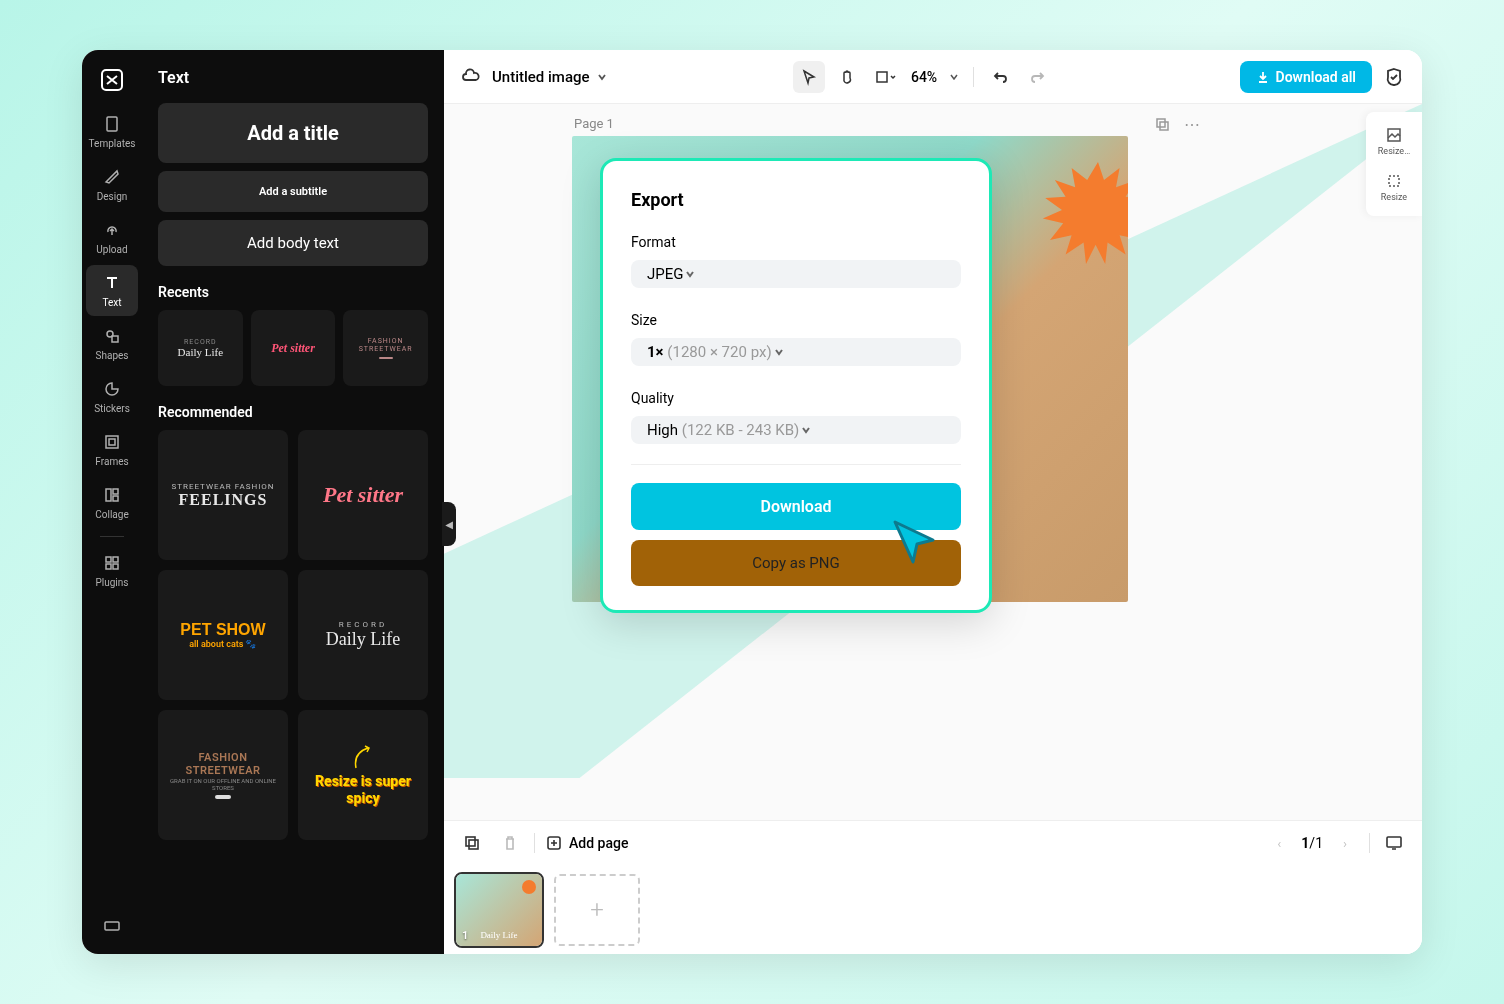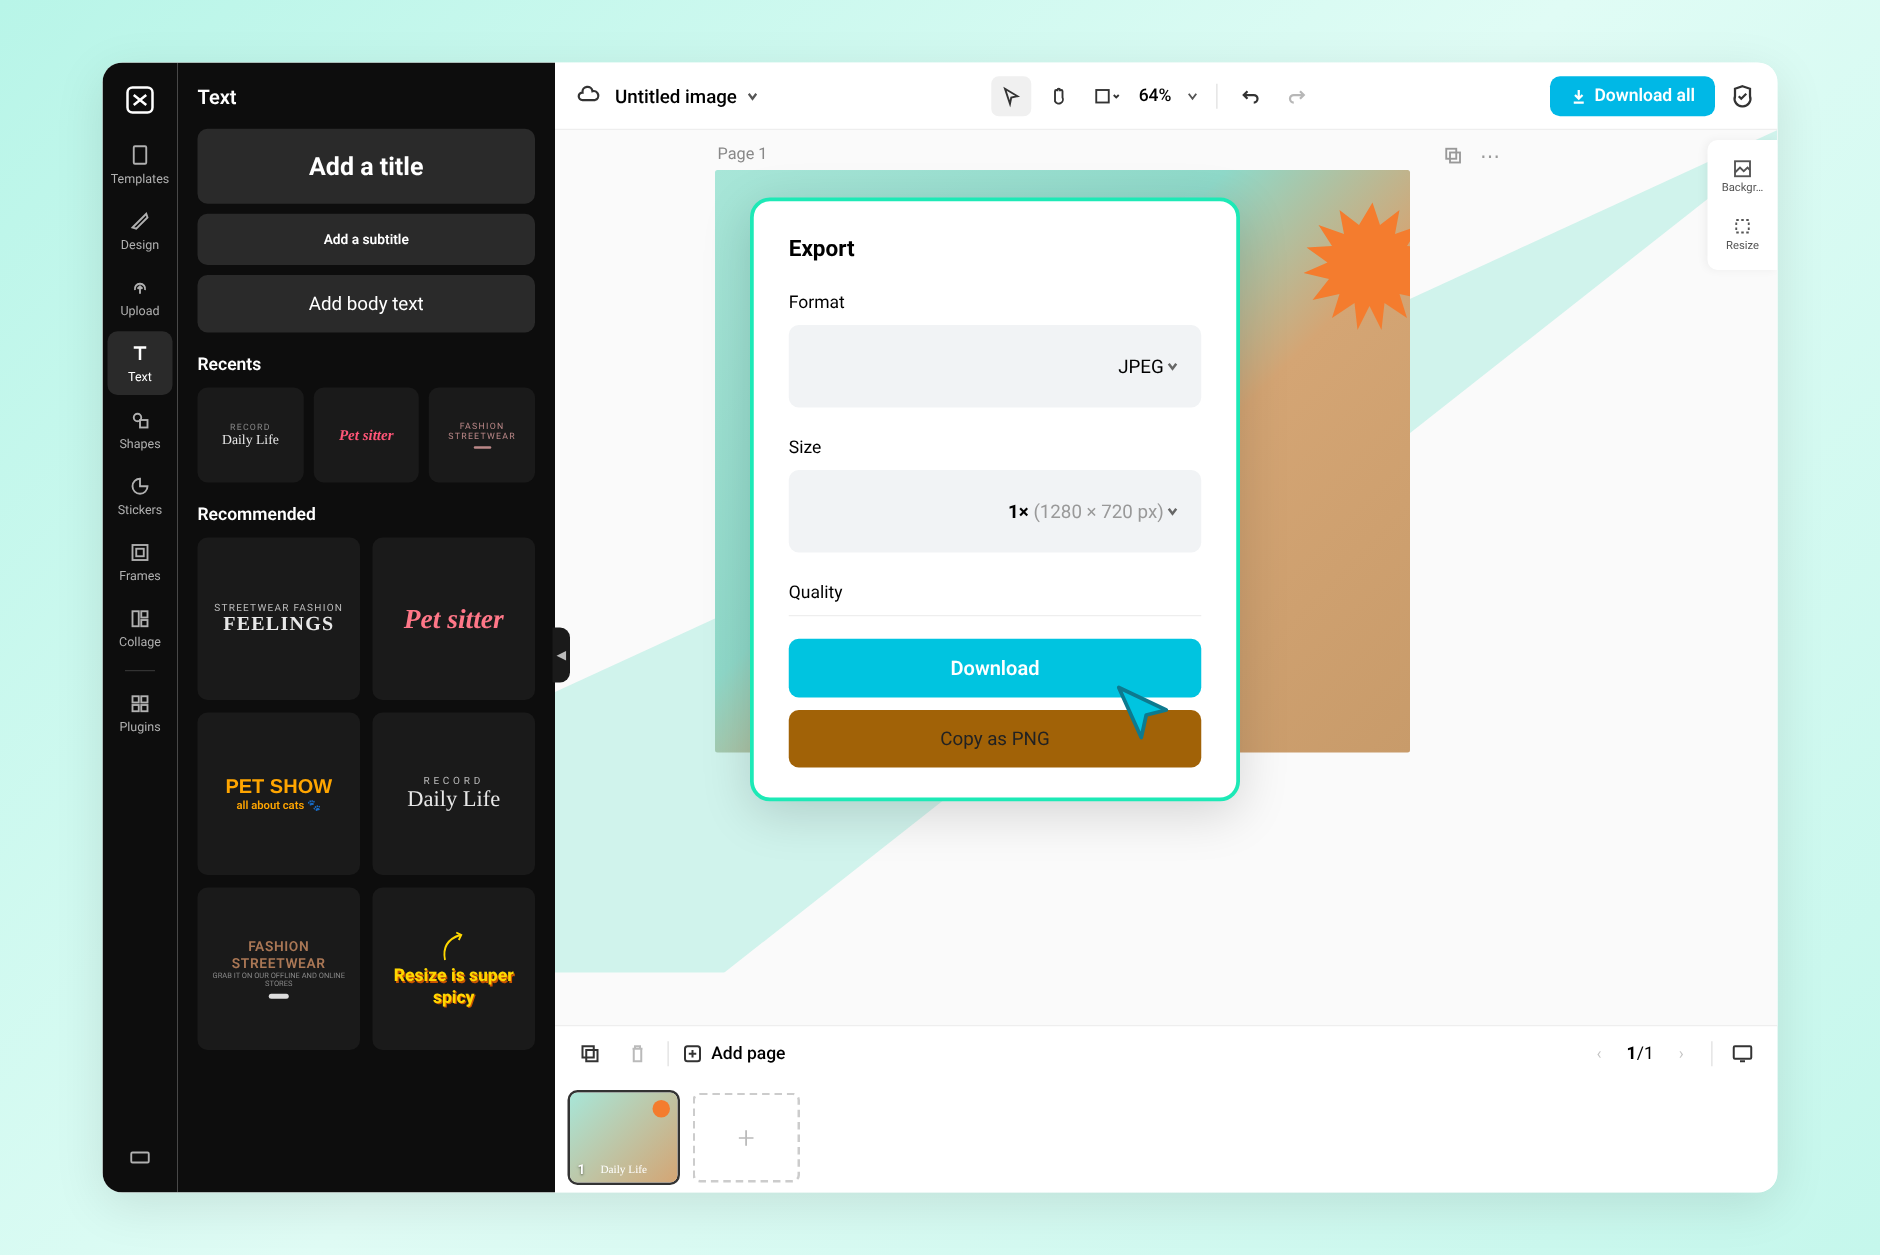--- a/index.html
+++ b/index.html
@@ -65,21 +65,21 @@
 .star-shape { position: absolute; top: 20px; right: -30px; width: 120px; height: 120px; }
 
 
 .float-panel { position: absolute; top: 8px; right: 0; background: #fff; border-radius: 8px 0 0 8px; box-shadow: -2px 0 8px rgba(0,0,0,0.05); padding: 8px 4px; display: flex; flex-direction: column; gap: 4px; }
 .float-item { display: flex; flex-direction: column; align-items: center; gap: 2px; padding: 6px 4px; width: 48px; cursor: pointer; font-size: 9px; color: #555; }
 
 
 .dialog { position: absolute; top: 54px; left: 156px; width: 392px; background: #fff; border: 3px solid #1de9b6; border-radius: 16px; padding: 28px 28px 24px; box-shadow: 0 10px 40px rgba(0,0,0,0.15); z-index: 10; }
 .dlg-title { font-size: 18px; font-weight: 700; margin-bottom: 20px; }
 .dlg-label { font-size: 14px; font-weight: 400; margin-bottom: 10px; margin-top: 24px; }
-.dlg-select { width: 100%; background: #f1f3f5; border: none; border-radius: 8px; padding: 24px 16px; font-size: 15px; display: flex; align-items: center; justify-content: flex-end; cursor: pointer; margin-bottom: 20px; margin-top: 10px; }
+.dlg-select { width: 100%; background: #f1f3f5; border: none; border-radius: 8px; padding: 5px 16px; font-size: 15px; display: flex; align-items: center; justify-content: flex-start; cursor: pointer; margin-bottom: 20px; margin-top: 10px; }
 .dlg-select .muted { color: #999; }
 .dlg-hr { border: none; border-top: 1px solid #eee; margin: 4px 0 18px; }
 .dlg-primary { width: 100%; background: #00c4e0; color: #fff; border: none; border-radius: 8px; padding: 14px; font-size: 16px; font-weight: 600; cursor: pointer; margin-bottom: 10px; }
 .dlg-secondary { width: 100%; background: #a16207; color: #222; border: none; border-radius: 8px; padding: 14px; font-size: 15px; font-weight: 400; cursor: pointer; }
 .cursor-ptr { position: absolute; bottom: 42px; right: 48px; width: 52px; height: 52px; z-index: 12; }
 
 
 .bottom { height: 134px; border-top: 1px solid #eee; display: flex; flex-direction: column; }
 .bottom-tools { height: 44px; display: flex; align-items: center; padding: 0 14px; gap: 10px; }
 .bt-btn { width: 28px; height: 28px; display: flex; align-items: center; justify-content: center; cursor: pointer; background: transparent; border: none; color: #555; border-radius: 4px; }
@@ -350,21 +350,21 @@
       </div>
 
       <div class="float-panel">
         <div class="float-item">
           <span>
               <svg width="18" height="18" viewBox="0 0 18 18">
                 <rect x="3" y="3" width="12" height="12" fill="none" stroke="#555" stroke-width="1.5"></rect>
                 <path d="M3 12 L7 8 L10 11 L13 8 L15 10" fill="none" stroke="#555" stroke-width="1.5"></path>
               </svg>
             </span>
-          <span>Backgr…</span>
+          <span>Resize…</span>
         </div>
         <div class="float-item">
           <span>
               <svg width="18" height="18" viewBox="0 0 18 18">
                 <rect x="4" y="4" width="10" height="10" fill="none" stroke="#555" stroke-width="1.5" stroke-dasharray="2 2"></rect>
               </svg>
             </span>
           <span>Resize</span>
         </div>
       </div>
@@ -386,20 +386,28 @@
         <div class="dlg-select">
           <span><b>1×</b> <span class="muted">(1280 × 720 px)</span></span>
           <span>
               <svg width="14" height="14" viewBox="0 0 14 14">
                 <path d="M4 5 L7 9 L10 5" fill="none" stroke="#666" stroke-width="2"></path>
               </svg>
             </span>
         </div>
 
         <div class="dlg-label">Quality</div>
+        <div class="dlg-select">
+          <span><span>High</span> <span class="muted">(122 KB - 243 KB)</span></span>
+          <span>
+              <svg width="14" height="14" viewBox="0 0 14 14">
+                <path d="M4 5 L7 9 L10 5" fill="none" stroke="#666" stroke-width="2"></path>
+              </svg>
+            </span>
+        </div>
 
         <hr class="dlg-hr">
         <button class="dlg-primary">Download</button>
         <button class="dlg-secondary">Copy as PNG</button>
 
         <svg class="cursor-ptr" viewBox="0 0 52 52">
           <path d="M6 6 L44 24 L28 28 L24 46 Z" fill="#00c4e0" stroke="#0d7a8f" stroke-width="3" stroke-linejoin="round"></path>
         </svg>
       </div>
     </div>

